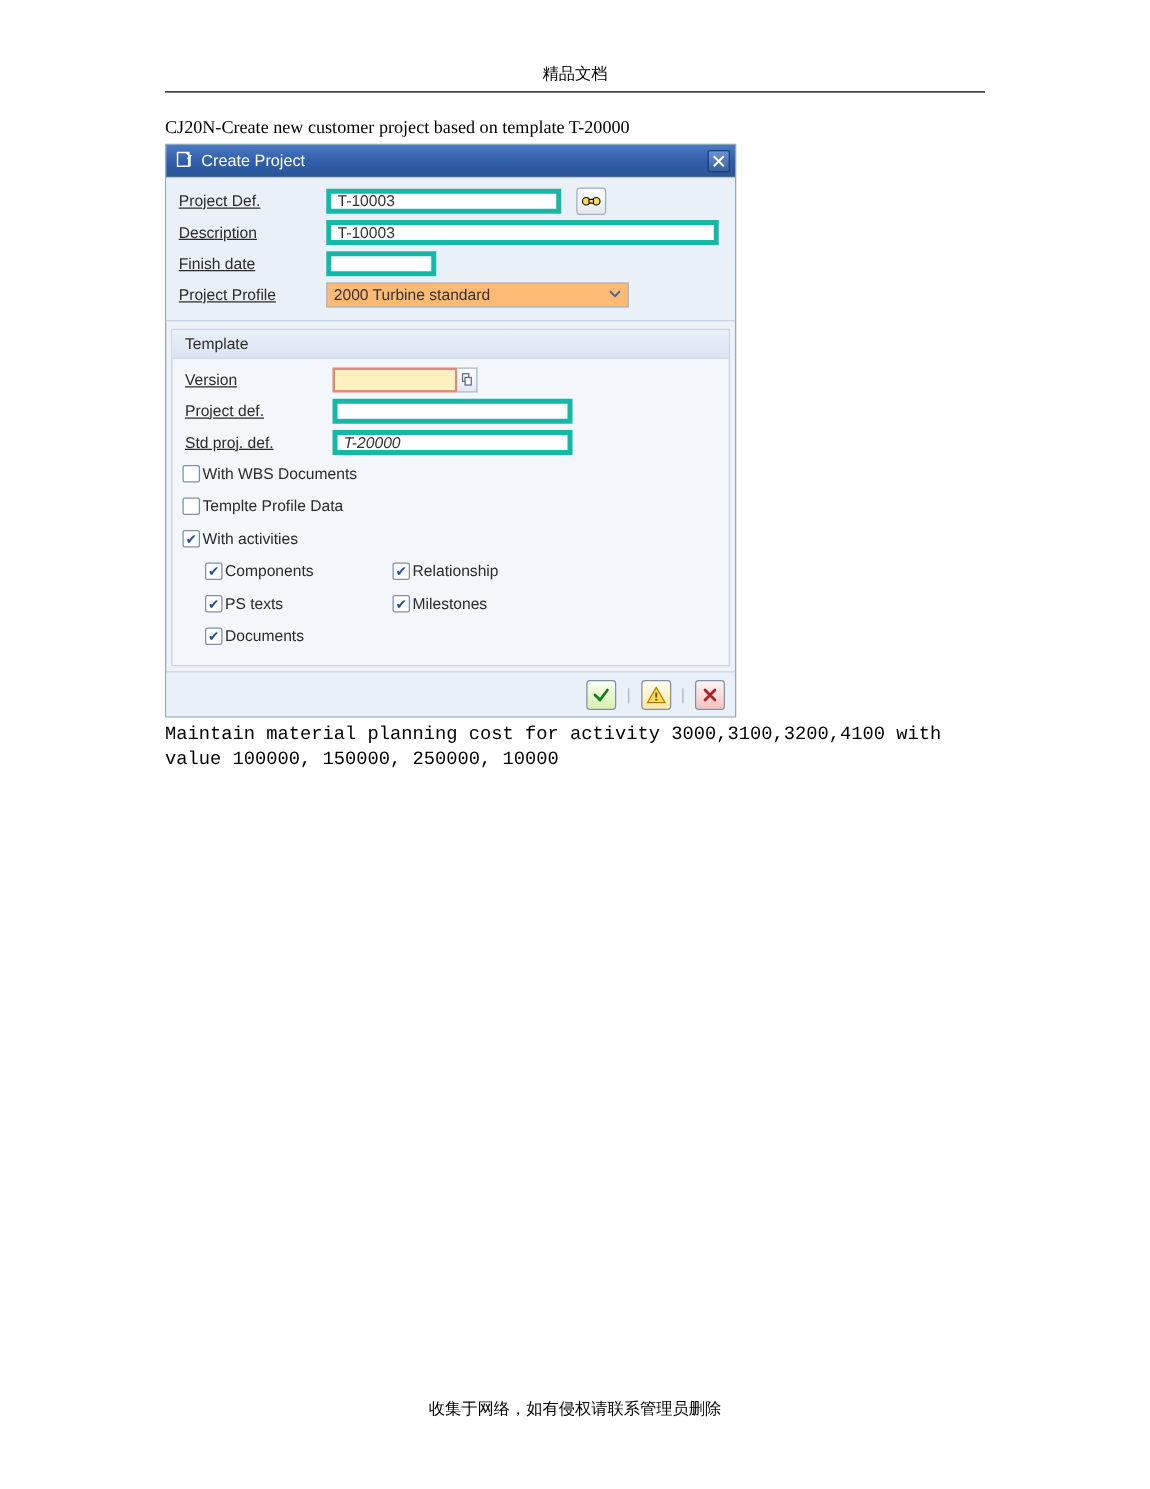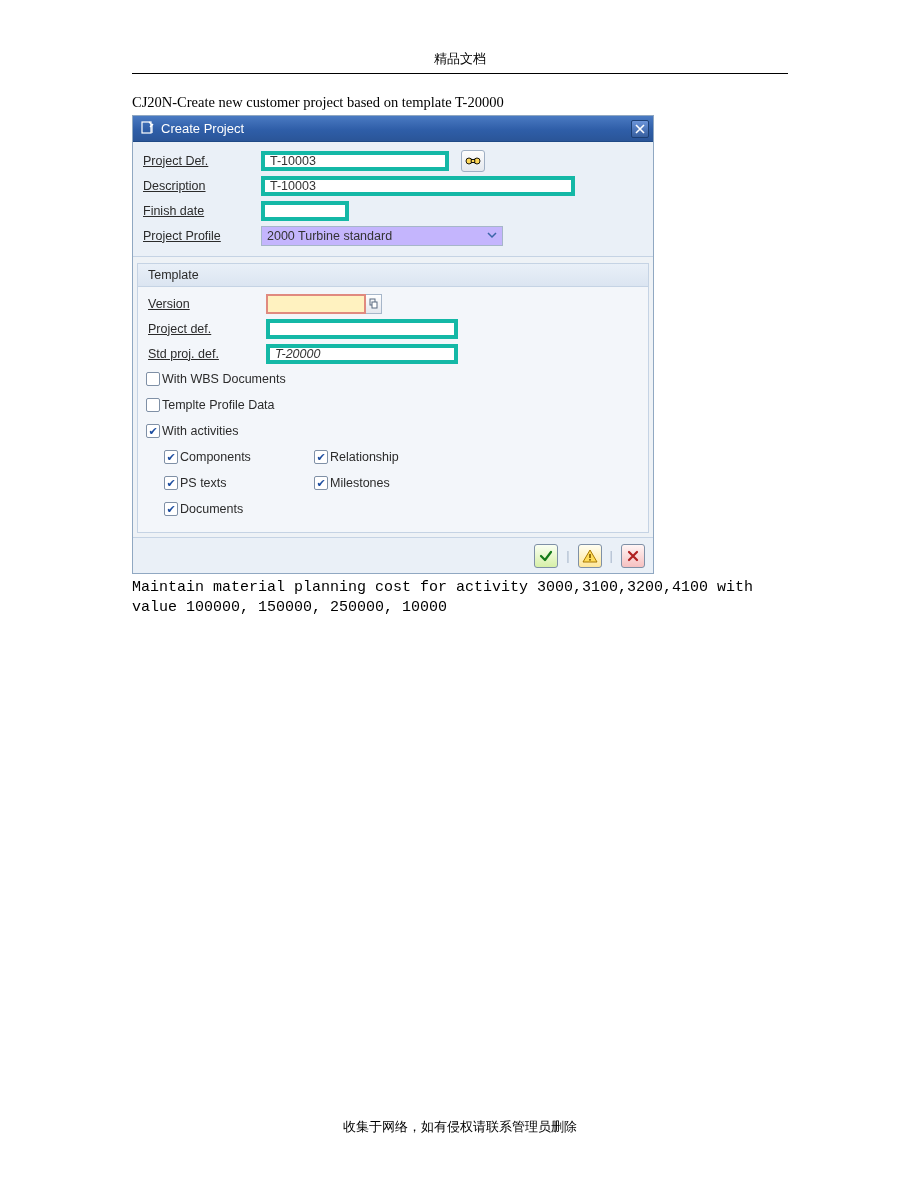--- a/index.html
+++ b/index.html
@@ -41,21 +41,21 @@
   .post-text {
     font-size: 15px;
     font-family: Liberation Mono, monospace;
     color: #000;
     margin-top: 4px;
     line-height: 1.35;
   }
 
   
   .sap-dialog {
-    width: 522px;
+    width: 457px;
     border: 1px solid #90a8c2;
     background: #eef2f6;
     font-size: 13px;
     color: #2b2b2b;
   }
   .titlebar {
     height: 26px;
     background: linear-gradient(#4a7ac2, #2f5ea8 55%, #2a5598);
     border-bottom: 1px solid #1f4a86;
     display: flex;
@@ -104,21 +104,21 @@
     width: 24px; height: 22px;
     background: linear-gradient(#fdfdfd,#e4e8ee);
     border: 1px solid #9fafc3;
     border-radius: 3px;
     display: inline-flex; align-items: center; justify-content: center;
     cursor: pointer;
   }
   .dropdown {
     height: 20px;
     width: 242px;
-    background: #c4b5fd;
+    background: #fdba74;
     border: 1px solid #a6b6c9;
     font-size: 12.5px;
     padding: 0 5px;
     display: flex;
     align-items: center;
     justify-content: space-between;
     cursor: pointer;
     color: #333;
   }
 

